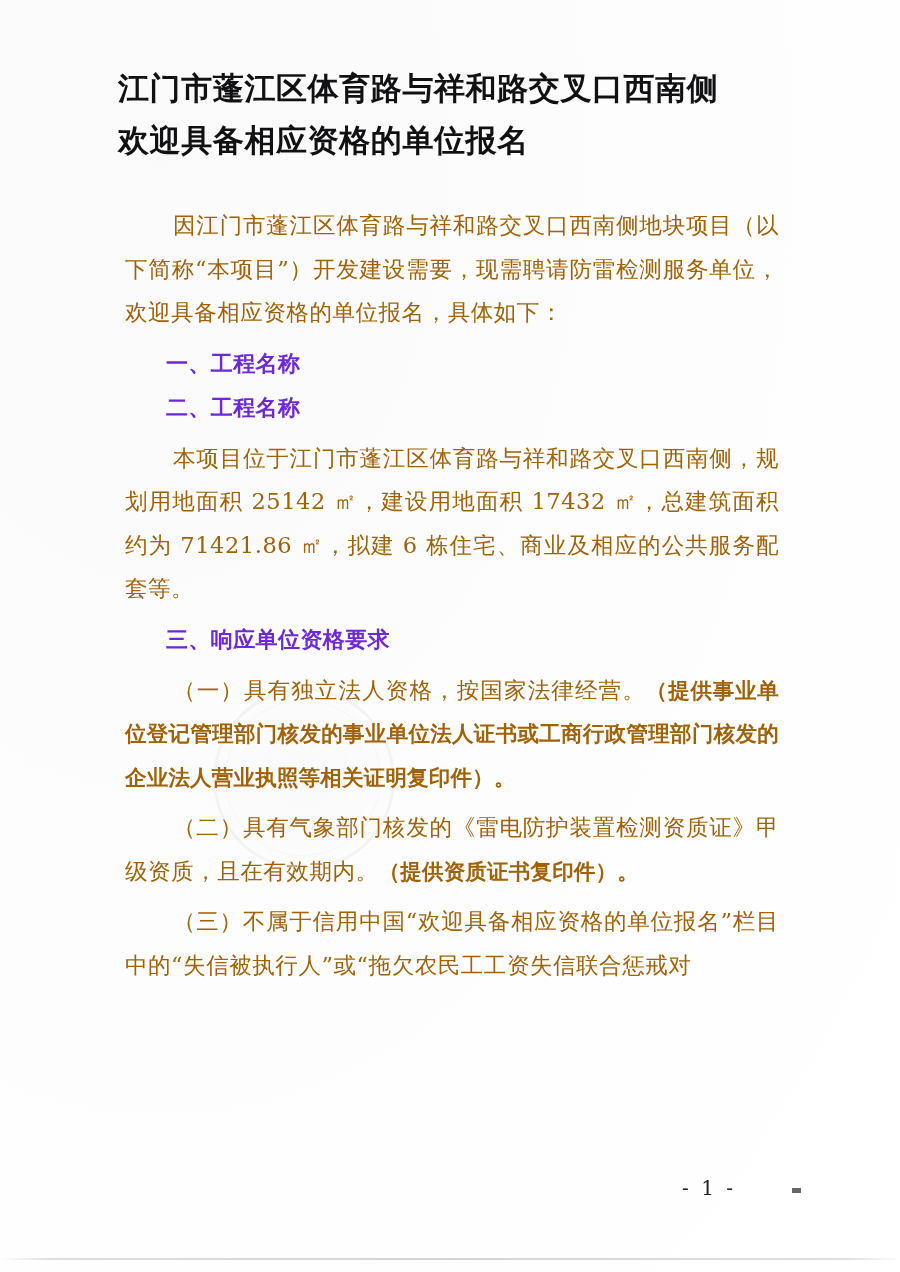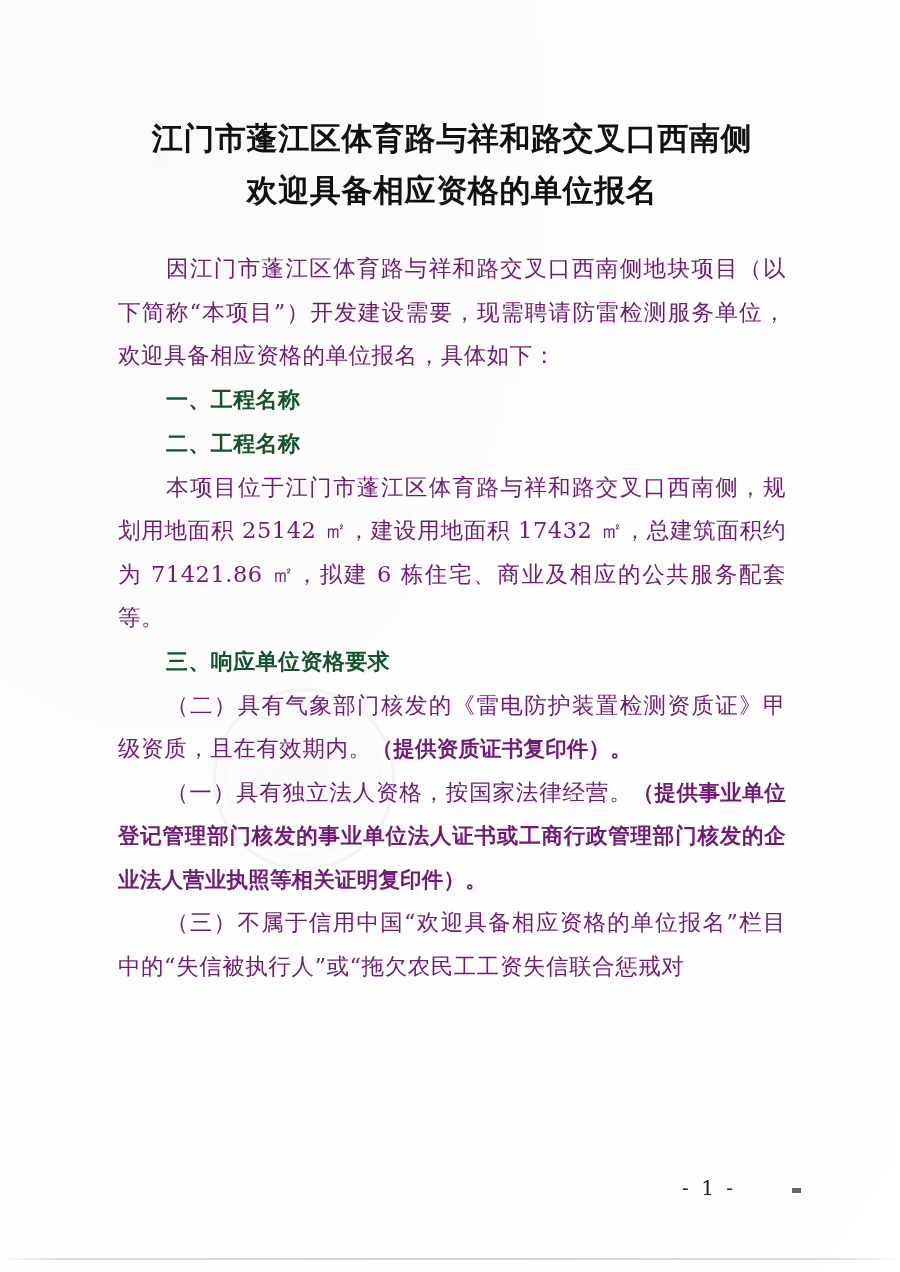--- a/index.html
+++ b/index.html
@@ -79,38 +79,38 @@
   #content {
     position: absolute;
     left: 118px;
     top: 0;
     width: 668px;
   }
 
   
   .doc-title {
     margin: 0;
-    padding-top: 112px;
-    text-align: center;
+    padding-top: 62px;
+    text-align: left;
     font-family: "DejaVu Serif", "Liberation Serif", serif;
     font-weight: bold;
     font-size: 31px;
     line-height: 52px;
     letter-spacing: 0.6px;
     color: #111114;
   }
   .doc-title .t-line { display: block; }
 
   
   .para {
-    margin: 0;
+    margin: 7px;
     font-family: "DejaVu Serif", "Liberation Serif", serif;
     font-size: 22.5px;
     line-height: 43.5px;
-    color: #701a75;
+    color: #a16207;
     text-align: justify;
     text-justify: inter-character;
     letter-spacing: 0.55px;
   }
   .para.indent {
     text-indent: 48px;
   }
   .para.lead {
     padding-top: 31px;
   }
@@ -125,21 +125,21 @@
 
   
   .sec-head {
     margin: 0;
     padding-left: 48px;
     font-family: "DejaVu Sans", "Liberation Sans", sans-serif;
     font-weight: bold;
     font-size: 22px;
     line-height: 44px;
     letter-spacing: 0.4px;
-    color: #14532d;
+    color: #6d28d9;
   }
 
   
   #page-footer {
     position: absolute;
     left: 0;
     top: 1176px;
     width: 900px;
     text-align: center;
     padding-right: 0;
@@ -177,23 +177,23 @@
 
     <h2 class="sec-head">一、工程名称</h2>
 
 
     <h2 class="sec-head">二、工程名称</h2>
 
     <p class="para indent">本项目位于江门市蓬江区体育路与祥和路交叉口西南侧，规划用地面积 25142 ㎡，建设用地面积 17432 ㎡，总建筑面积约为 71421.86 ㎡，拟建 6 栋住宅、商业及相应的公共服务配套等。</p>
 
     <h2 class="sec-head">三、响应单位资格要求</h2>
 
+    <p class="para indent"><span>（一）具有独立法人资格，按国家法律经营。</span><span class="b">（提供事业单位登记管理部门核发的事业单位法人证书或工商行政管理部门核发的企业法人营业执照等相关证明复印件）。</span></p>
+
     <p class="para indent"><span>（二）具有气象部门核发的《雷电防护装置检测资质证》甲级资质，且在有效期内。</span><span class="b">（提供资质证书复印件）。</span></p>
-
-    <p class="para indent"><span>（一）具有独立法人资格，按国家法律经营。</span><span class="b">（提供事业单位登记管理部门核发的事业单位法人证书或工商行政管理部门核发的企业法人营业执照等相关证明复印件）。</span></p>
 
     <p class="para indent"><span>（三）不属于信用中国“欢迎具备相应资格的单位报名”栏目中的“失信被执行人”或“拖欠农民工工资失信联合惩戒对</span></p>
 
   </div>
 
   <div id="page-footer">
     <span class="pg">- 1 -</span>
   </div>
 
   <div id="scan-edge"></div>

